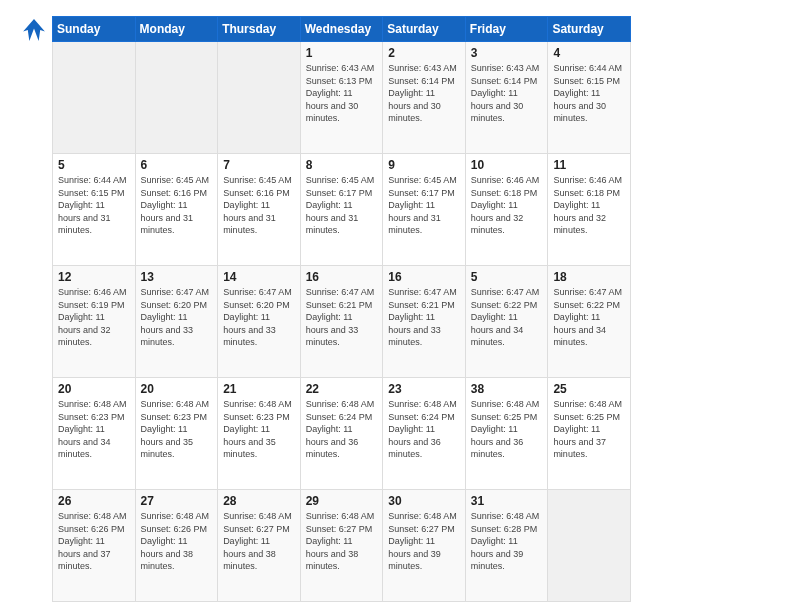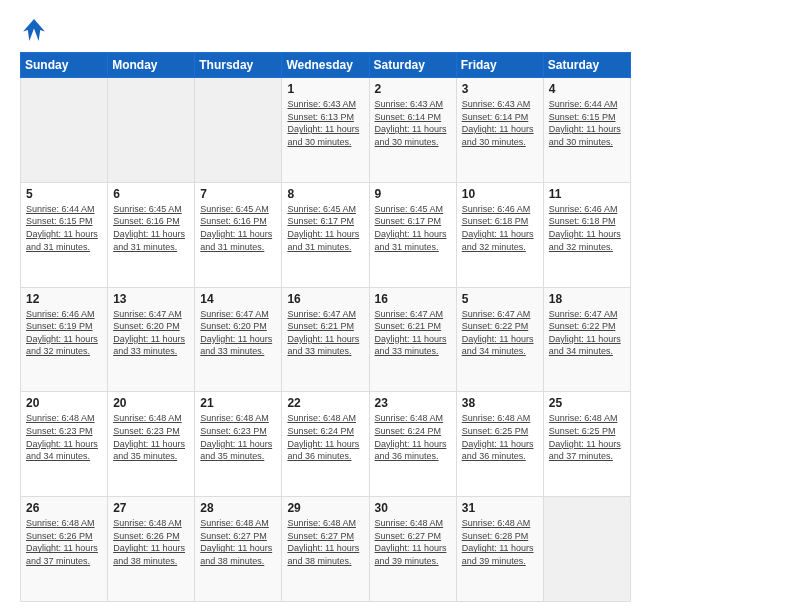--- a/index.html
+++ b/index.html
@@ -8,21 +8,21 @@
       background: #fff;
       width: 792px;
       height: 612px;
       overflow: hidden;
     }
     .page {
       width: 651px;
       height: 612px;
       padding: 16px 20px 10px 20px;
       display: flex;
-      flex-direction: column;
+      flex-direction: row;
     }
     .header {
       display: flex;
       justify-content: space-between;
       align-items: flex-start;
       margin-bottom: 8px;
     }
     .logo {
       display: flex;
       align-items: center;
@@ -87,21 +87,20 @@
       font-size: 12px;
       font-weight: bold;
       color: #222;
       display: block;
       margin-bottom: 2px;
     }
     .day-info {
       font-size: 9px;
       color: #444;
       line-height: 1.4;
-      text-decoration: underline;
     }
   </style>
 </head>
 <body>
 
 <div class="page">
   <div class="header">
     <div class="logo">
       <svg class="logo-icon" viewBox="0 0 36 36">
         <rect x="0" y="0" width="36" height="36" fill="white"></rect>

